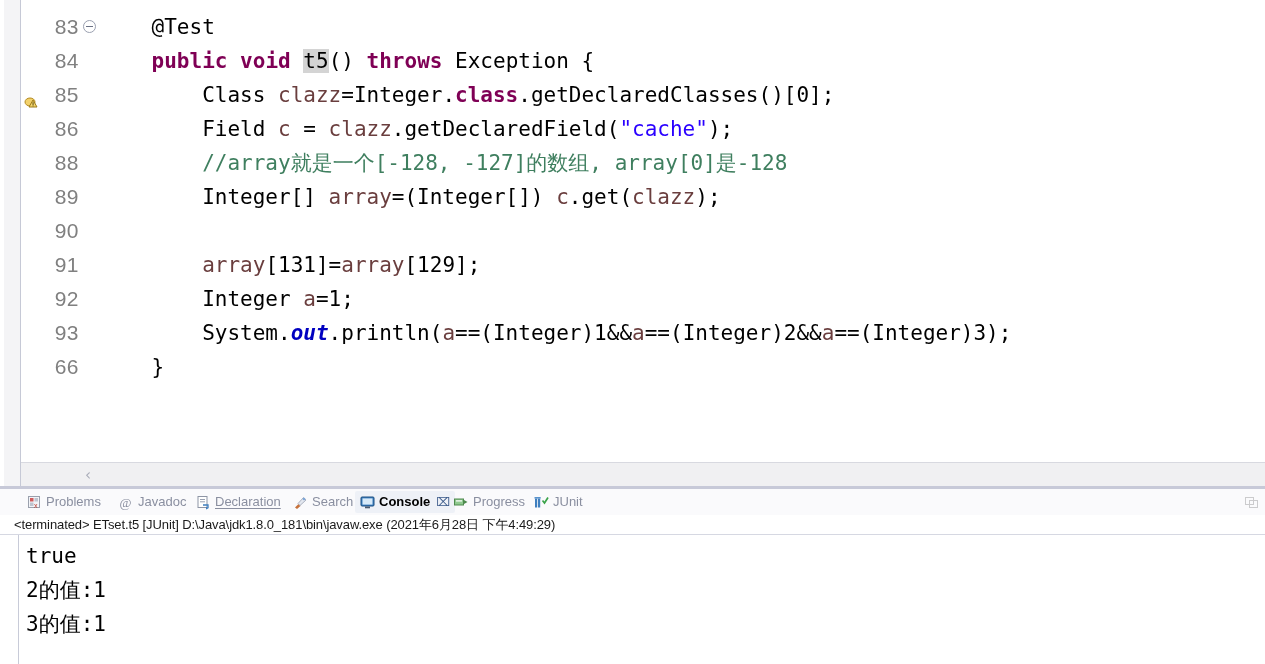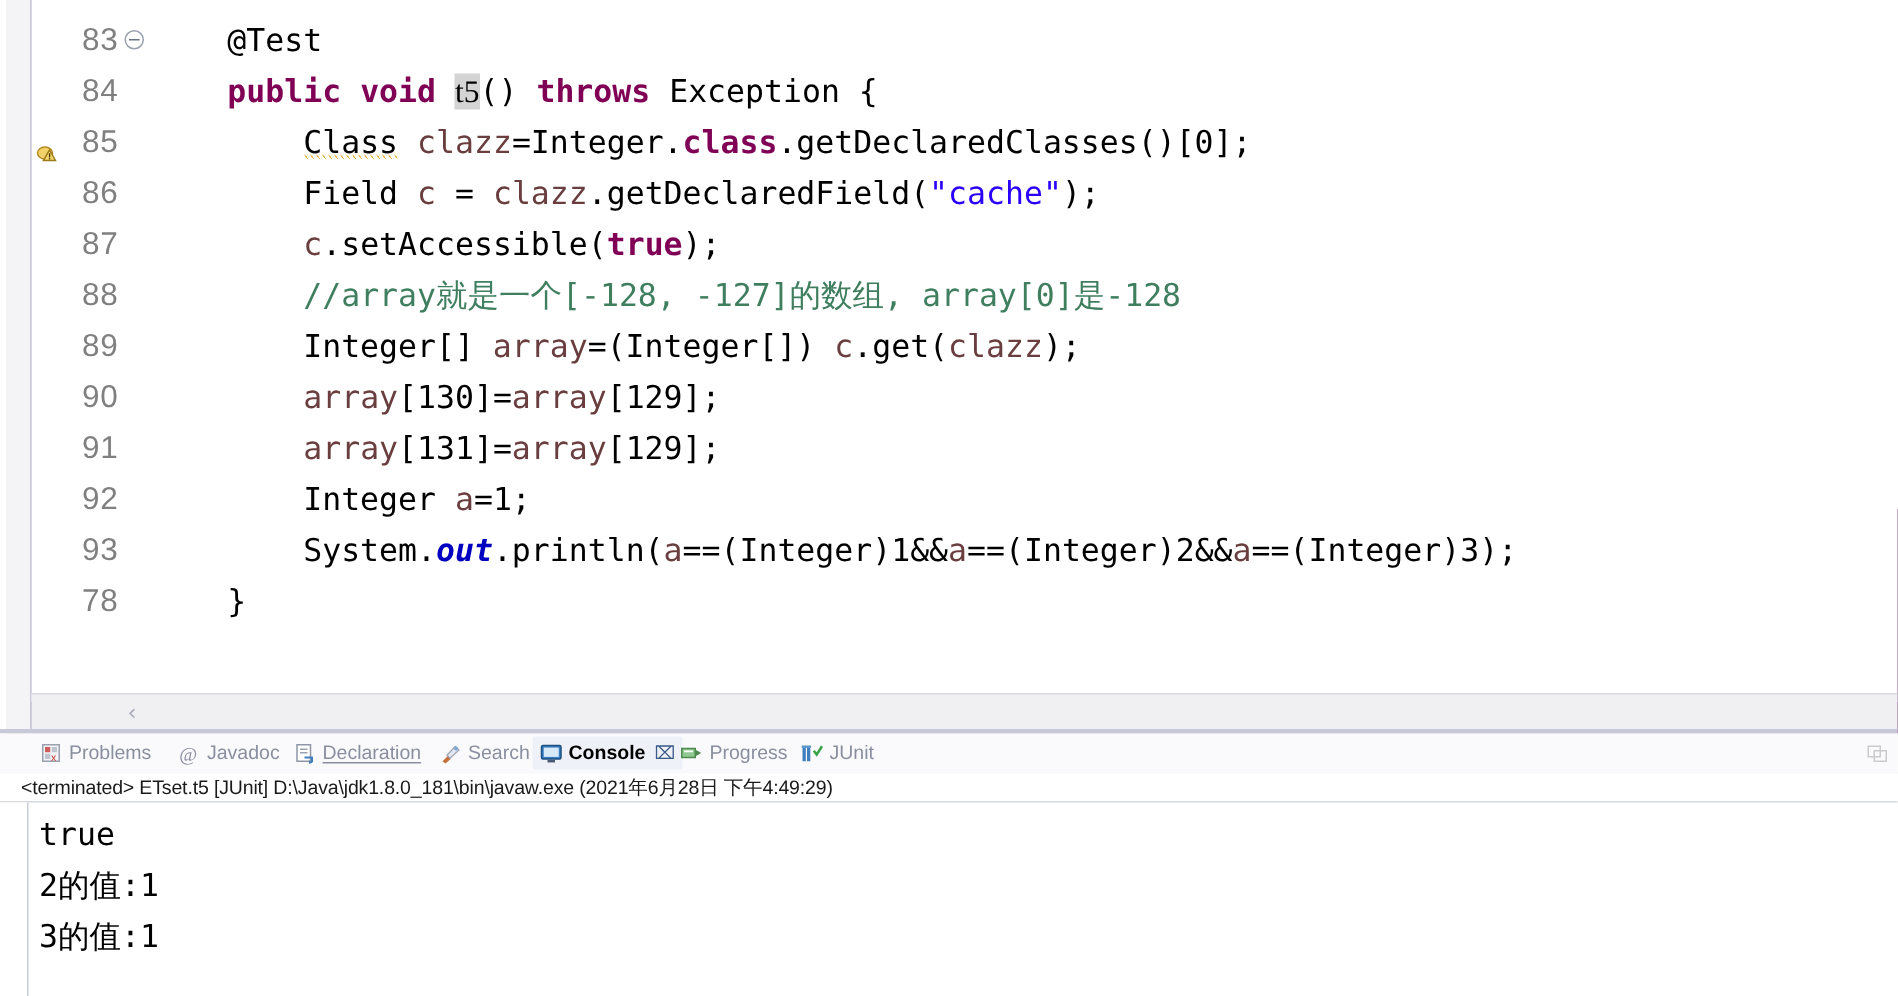--- a/index.html
+++ b/index.html
@@ -90,21 +90,21 @@
     top: 0;
     white-space: pre;
   }
   
   .kw   { color: #7f0055; font-weight: bold; }
   .typ  { color: #000000; }
   .loc  { color: #6a3e3e; }
   .str  { color: #2a00ff; }
   .cmt  { color: #3f7f5f; }
   .stat { color: #0000c0; font-weight: bold; font-style: italic; }
-  .hl   { background: #d4d4d4; font-family: Liberation Serif, serif; }
+  .hl   { background: #d4d4d4; }
   .sq   {
     background-image: linear-gradient(45deg, transparent 45%, #e8b33a 45%, #e8b33a 55%, transparent 55%);
     background-size: 4px 3px;
     background-repeat: repeat-x;
     background-position: left bottom 3px;
     padding-bottom: 2px;
   }
 
   
   #editor-hscroll {
@@ -248,28 +248,27 @@
     <div id="code-lines">
         <div class="code-line"><span class="ln">83</span><span class="fold"></span><span class="code-text"><span class="typ">    </span><span class="typ">@Test</span></span></div>
         <div class="code-line"><span class="ln">84</span><span class="code-text"><span class="typ">    </span><span class="kw">public</span><span class="typ"> </span><span class="kw">void</span><span class="typ"> </span><span class="hl">t5</span><span class="typ">() </span><span class="kw">throws</span><span class="typ"> Exception {</span></span></div>
         <div class="code-line"><span class="ln">85</span><span class="warn-marker"><svg width="16" height="16" viewBox="0 0 16 16">
               <ellipse cx="6" cy="7" rx="5" ry="4" fill="#f2d16b" stroke="#b58a1f" stroke-width="1"></ellipse>
               <path d="M9 5 L13 12 L5 12 Z" fill="#f5d76e" stroke="#9c7a18" stroke-width="1"></path>
               <rect x="8.6" y="7.2" width="0.9" height="2.8" fill="#4a3a08"></rect>
               <rect x="8.6" y="10.4" width="0.9" height="0.9" fill="#4a3a08"></rect>
             </svg></span><span class="code-text"><span class="typ">        </span><span class="sq">Class</span><span class="typ"> </span><span class="loc">clazz</span><span class="typ">=Integer.</span><span class="kw">class</span><span class="typ">.getDeclaredClasses()[0];</span></span></div>
         <div class="code-line"><span class="ln">86</span><span class="code-text"><span class="typ">        Field </span><span class="loc">c</span><span class="typ"> = </span><span class="loc">clazz</span><span class="typ">.getDeclaredField(</span><span class="str">"cache"</span><span class="typ">);</span></span></div>
-        <div class="code-line"><span class="ln">87</span><span class="code-text"><span class="typ">        </span><span class="loc">c</span><span class="typ">.setAccessible(</span><span class="kw">true</span><span class="typ">);</span></span></div>
         <div class="code-line"><span class="ln">88</span><span class="code-text"><span class="typ">        </span><span class="cmt">//array就是一个[-128, -127]的数组, array[0]是-128</span></span></div>
         <div class="code-line"><span class="ln">89</span><span class="code-text"><span class="typ">        Integer[] </span><span class="loc">array</span><span class="typ">=(Integer[]) </span><span class="loc">c</span><span class="typ">.get(</span><span class="loc">clazz</span><span class="typ">);</span></span></div>
-        <div class="code-line"><span class="ln">90</span><span class="code-text"><span class="typ">        </span><span class="loc">array</span><span class="typ">[130]=</span><span class="loc">array</span><span class="typ">[129];</span></span></div>
+        <div class="code-line"><span class="ln">90</span></div>
         <div class="code-line"><span class="ln">91</span><span class="code-text"><span class="typ">        </span><span class="loc">array</span><span class="typ">[131]=</span><span class="loc">array</span><span class="typ">[129];</span></span></div>
         <div class="code-line"><span class="ln">92</span><span class="code-text"><span class="typ">        Integer </span><span class="loc">a</span><span class="typ">=1;</span></span></div>
         <div class="code-line"><span class="ln">93</span><span class="code-text"><span class="typ">        System.</span><span class="stat">out</span><span class="typ">.println(</span><span class="loc">a</span><span class="typ">==(Integer)1&amp;&amp;</span><span class="loc">a</span><span class="typ">==(Integer)2&amp;&amp;</span><span class="loc">a</span><span class="typ">==(Integer)3);</span></span></div>
-        <div class="code-line"><span class="ln">78</span><span class="code-text"><span class="typ">    }</span></span></div>
+        <div class="code-line"><span class="ln">66</span><span class="code-text"><span class="typ">    }</span></span></div>
       </div>
     <div class="code-line" style="height:14px; line-height:14px; overflow:hidden;">
       
     </div>
   </div>
 
   <div id="gutter-divider"></div>
 
   <div id="editor-hscroll">
     <div id="hscroll-left-arrow">‹</div>

